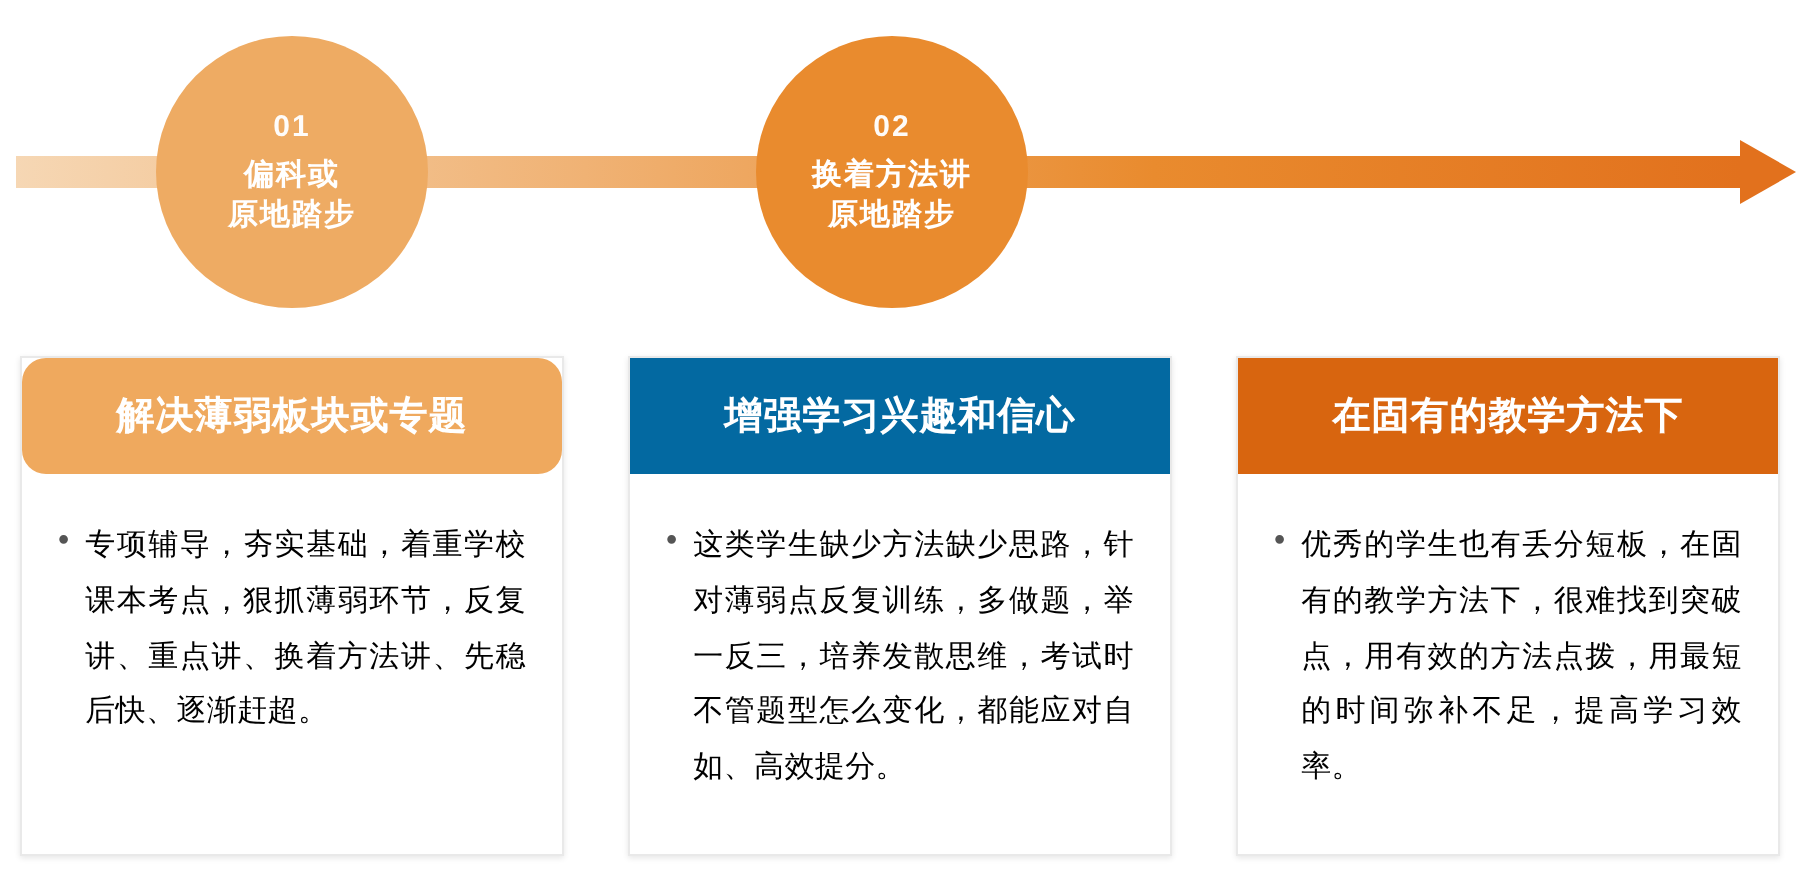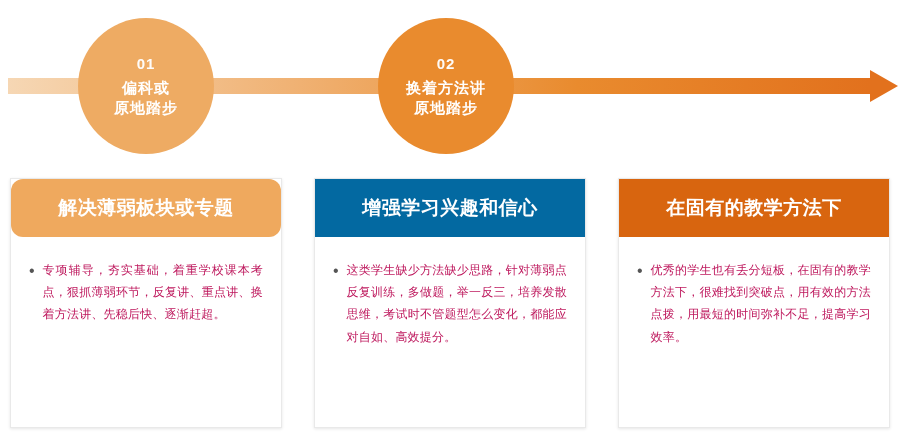--- a/index.html
+++ b/index.html
@@ -120,22 +120,22 @@
     display: flex;
   }
   .bullet {
     color: #555555;
     font-size: 16px;
     line-height: 1.2;
     padding: 2px 8px 0 2px;
     flex: 0 0 auto;
   }
   .card-text {
-    color: #be185d;
-    font-size: 12px;
+    color: #000000;
+    font-size: 15px;
     line-height: 1.85;
     letter-spacing: .2px;
     text-align: justify;
   }
 </style>
 </head>
 <body>
 
 <div id="flow">
 

